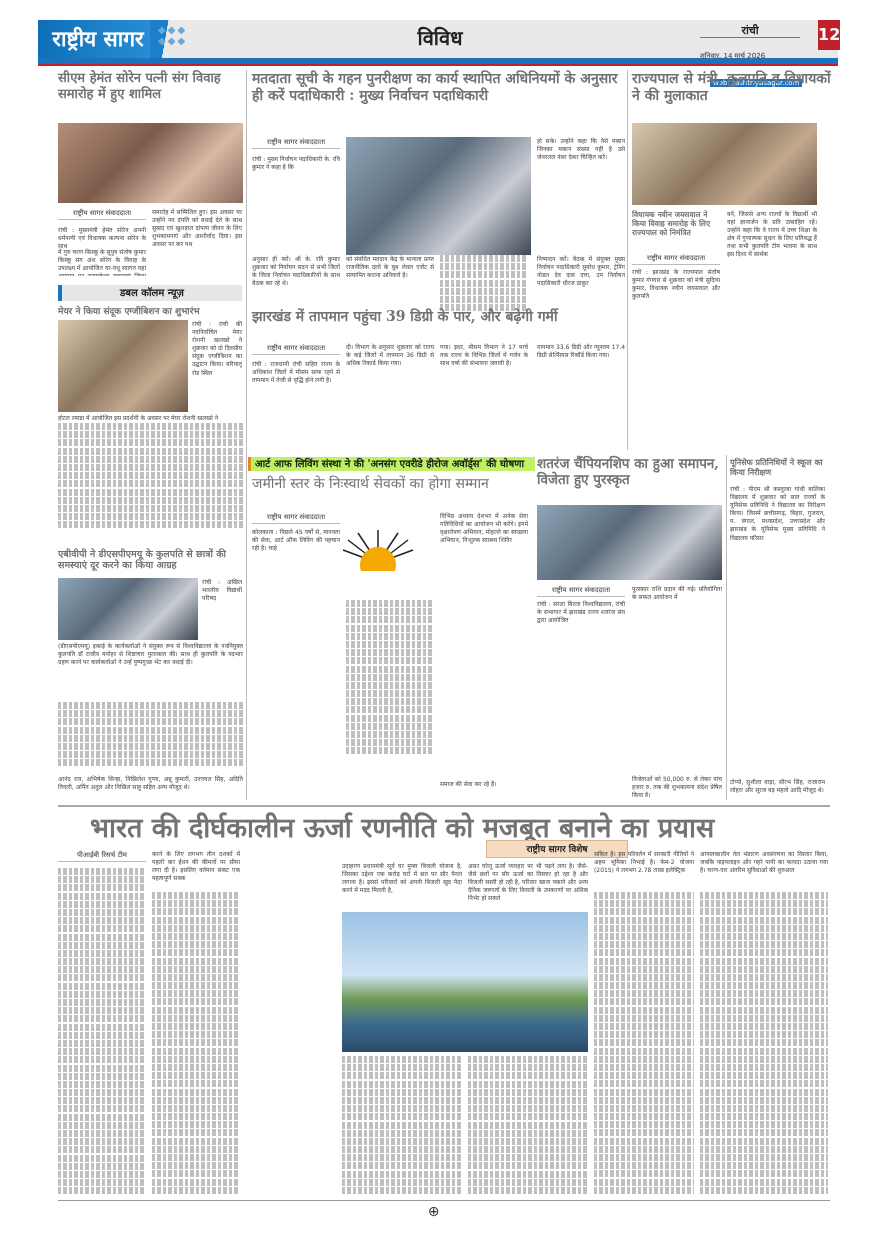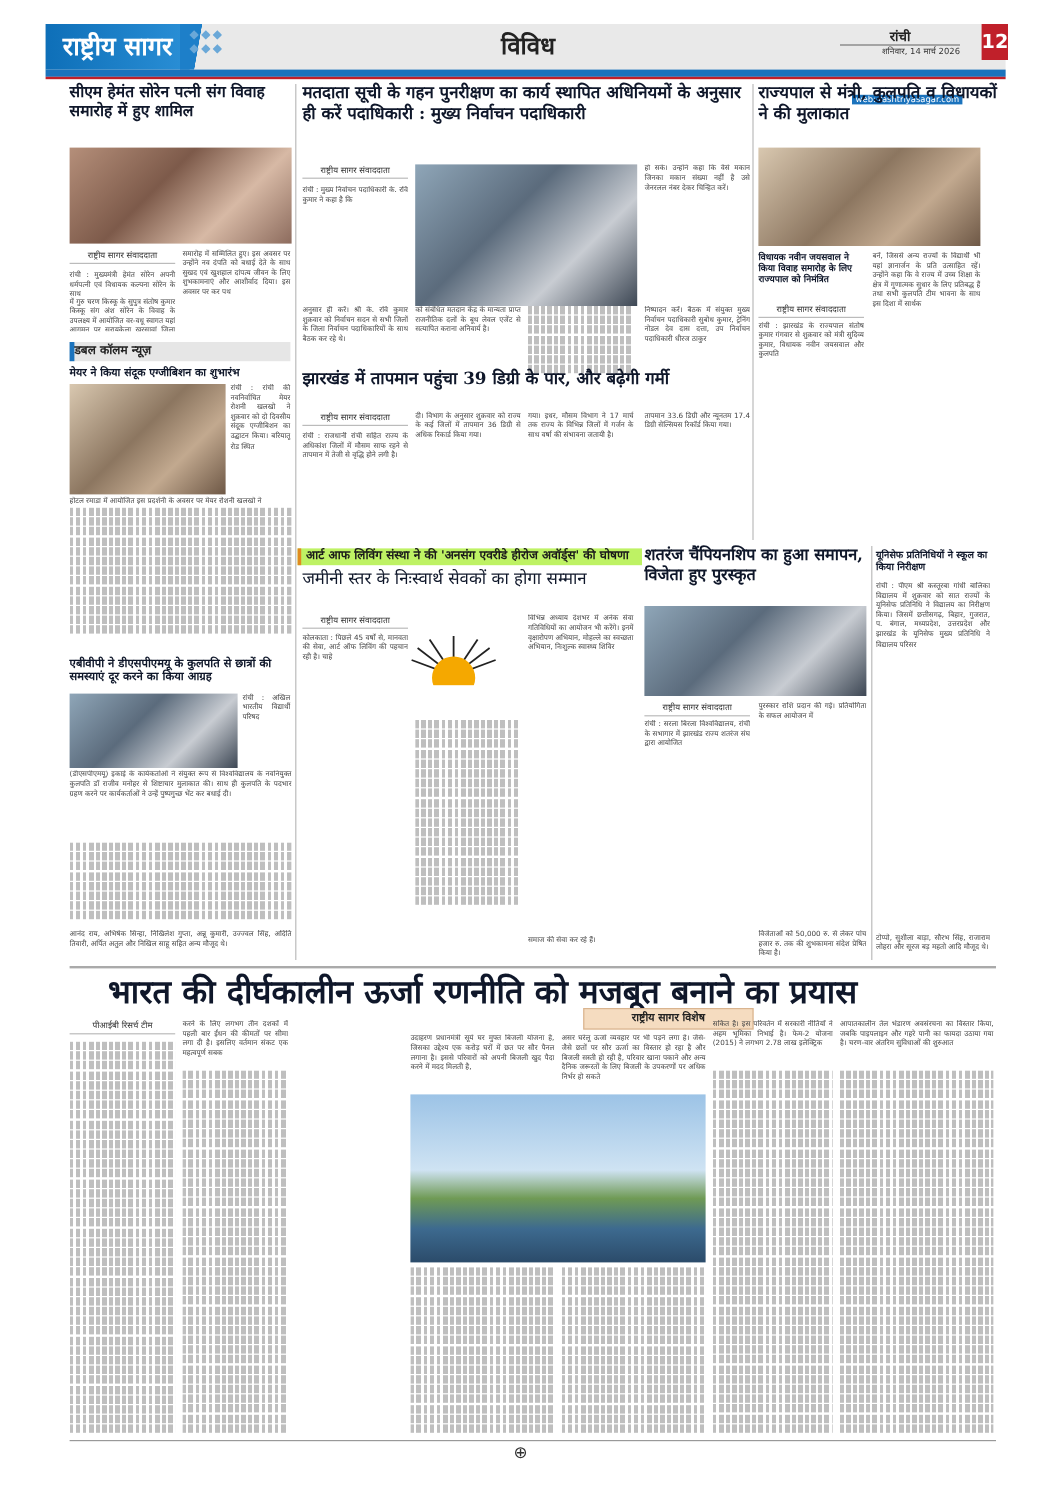--- a/index.html
+++ b/index.html
@@ -5,35 +5,35 @@
   html,body{margin:0;padding:0;background:#fff;}
   body{width:877px;height:1241px;position:relative;overflow:hidden;font-family:"DejaVu Sans",sans-serif;color:#222;}
   .abs{position:absolute;}
   
   .mast{left:38px;top:20px;width:800px;height:44px;background:#e9e9e9;}
   .mast-brand{left:38px;top:20px;width:120px;height:38px;background:linear-gradient(90deg,#0e6fb8,#2a8fd6);color:#fff;font-family:"DejaVu Serif",serif;font-weight:bold;font-size:21px;line-height:38px;text-align:center;}
   .mast-slant{left:150px;top:20px;width:30px;height:38px;background:linear-gradient(100deg,#1d7fc9 50%,transparent 51%);}
   .mast-dots{left:158px;top:24px;font-size:10px;color:#6aa8d8;letter-spacing:2px;}
   .mast-section{left:360px;top:24px;width:160px;text-align:center;font-family:"DejaVu Serif",serif;font-weight:bold;font-size:20px;color:#222;}
   .mast-city{left:700px;top:22px;width:100px;text-align:center;font-weight:bold;font-size:11px;color:#222;border-bottom:1px solid #777;}
-  .mast-date{left:700px;top:38px;width:100px;text-align:right;font-size:7px;color:#333;}
+  .mast-date{left:700px;top:51px;width:100px;text-align:left;font-size:7px;color:#333;}
   .mast-page{left:818px;top:20px;width:22px;height:30px;background:#c0202a;color:#fff;font-weight:bold;font-size:16px;line-height:30px;text-align:left;}
   .mast-web{left:38px;top:58px;width:800px;height:6px;background:#1b73bd;}
   .mast-weburl{left:710px;top:51px;font-size:7px;color:#fff;background:#1b73bd;padding:0 3px;margin-top:28px;}
   .mast-redline{left:38px;top:64px;width:800px;height:2px;background:#c0202a;}
   
-  .hl{font-family:"DejaVu Serif",serif;font-weight:bold;color:#0f172a;line-height:1.2;}
+  .hl{font-family:"DejaVu Serif",serif;font-weight:bold;color:#737373;line-height:1.2;}
   .h-big{font-size:17px;}
   .byline{font-size:7px;color:#333;text-align:center;border-bottom:1px solid #bbb;padding-bottom:2px;}
   .body{font-size:6px;line-height:1.35;color:#444;text-align:justify;}
   .photo{background:linear-gradient(135deg,#b58f7a,#7d5a4a 40%,#d7b9a5 70%,#8d6c5e);}
   .photo2{background:linear-gradient(135deg,#d9c8b0,#8c7660 45%,#c2a98f 70%,#6e5846);}
   .photo3{background:linear-gradient(135deg,#8fa6b8,#5b6b7c 40%,#c8ccd2 70%,#3d4754);}
   .photo4{background:linear-gradient(180deg,#9cc3e6 0%,#cfe3f3 45%,#6f9a55 62%,#3d6a8f 80%,#2b4b6a 100%);}
-  .box-dcol{left:58px;top:285px;width:180px;height:16px;background:#e6e6e6;border-left:4px solid #1b73bd;font-family:"DejaVu Serif",serif;font-weight:bold;font-size:10px;line-height:16px;}
+  .box-dcol{left:58px;top:285px;width:180px;height:16px;background:#e6e6e6;border-left:4px solid #1b73bd;text-align:center;font-family:"DejaVu Serif",serif;font-weight:bold;font-size:10px;line-height:16px;}
   .rule{background:#999;height:1px;}
   .vrule{background:#bbb;width:1px;}
   .sub-strip{left:248px;top:457px;width:280px;height:14px;background:#bef264;border-left:3px solid #e08a1f;font-weight:bold;font-size:10px;line-height:14px;padding-left:4px;color:#1a1a1a;}
   .special{left:486px;top:840px;width:140px;height:16px;background:#f5dcc0;border:1px solid #d9b48f;text-align:center;font-family:"DejaVu Serif",serif;font-weight:bold;font-size:9px;line-height:16px;}
   .sun{left:338px;top:525px;width:80px;height:70px;}
   .textblock{overflow:hidden;}
   .textblock .ln{height:7px;margin-bottom:1.2px;background:repeating-linear-gradient(90deg,#8a8a8a 0 3px,transparent 3px 5px,#8a8a8a 5px 9px,transparent 9px 11px);opacity:.55;}
 </style>
 </head>
 <body>

